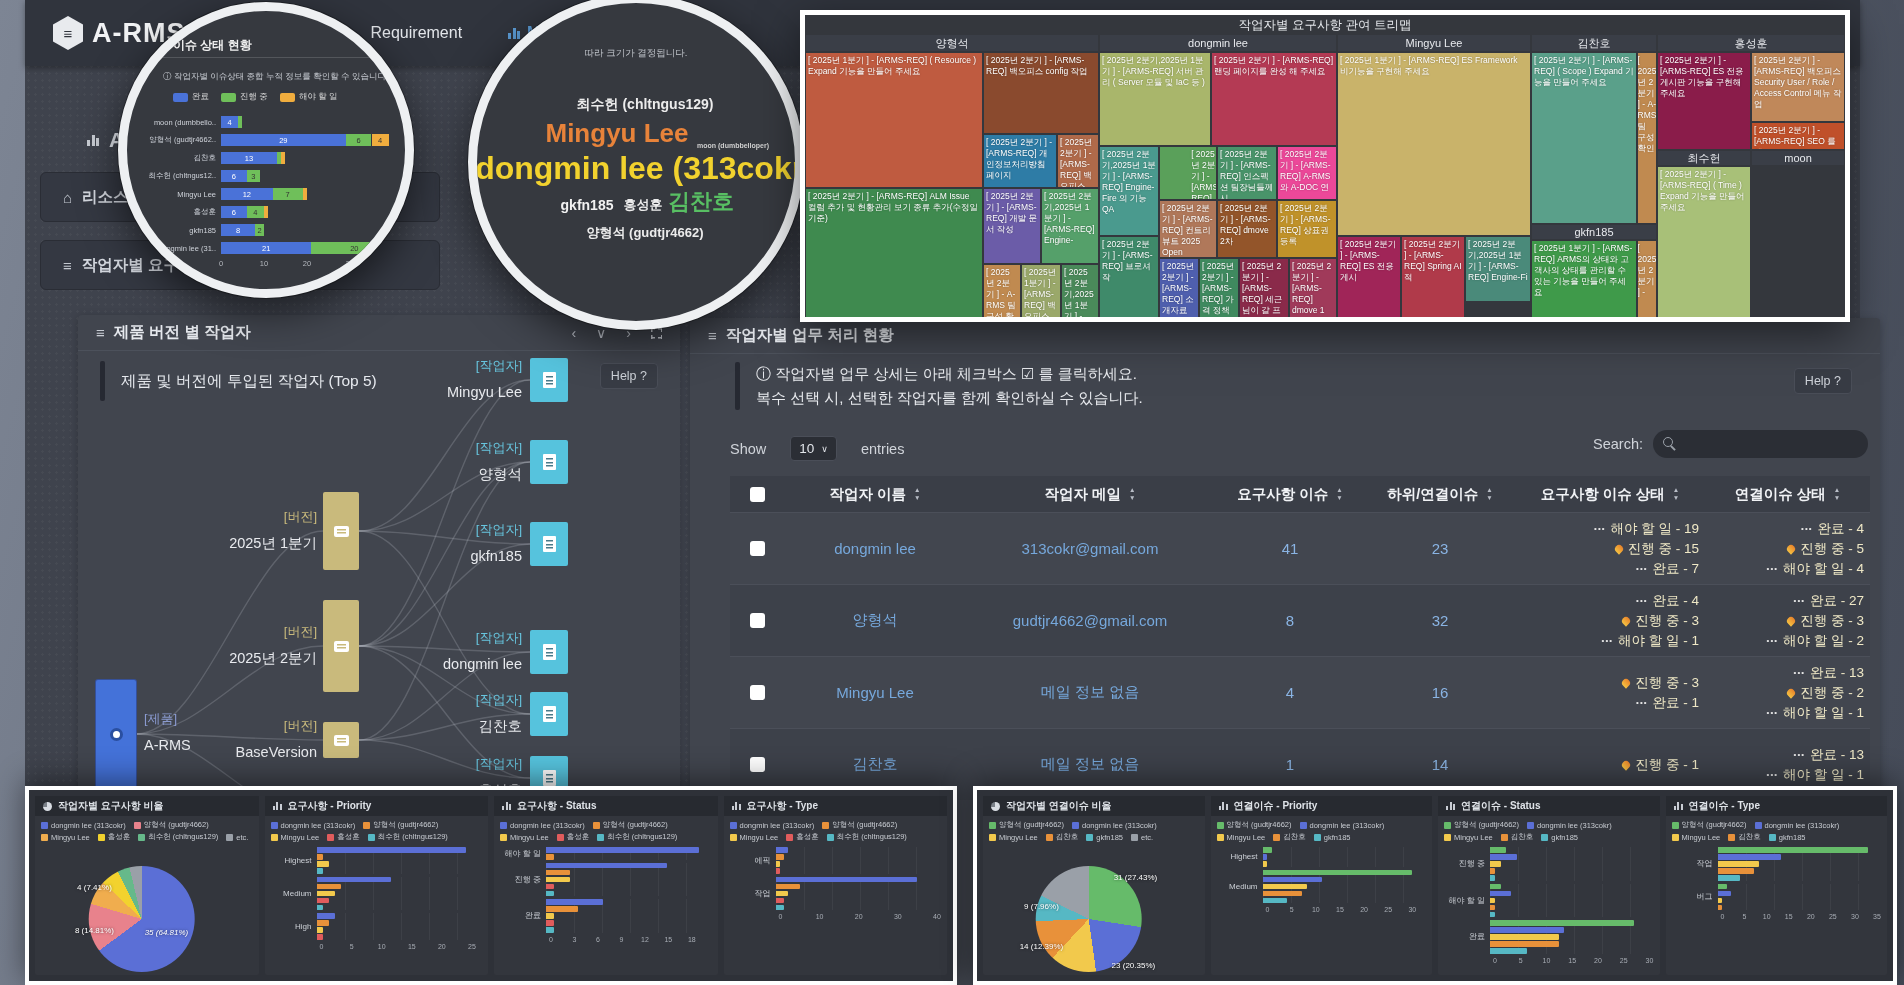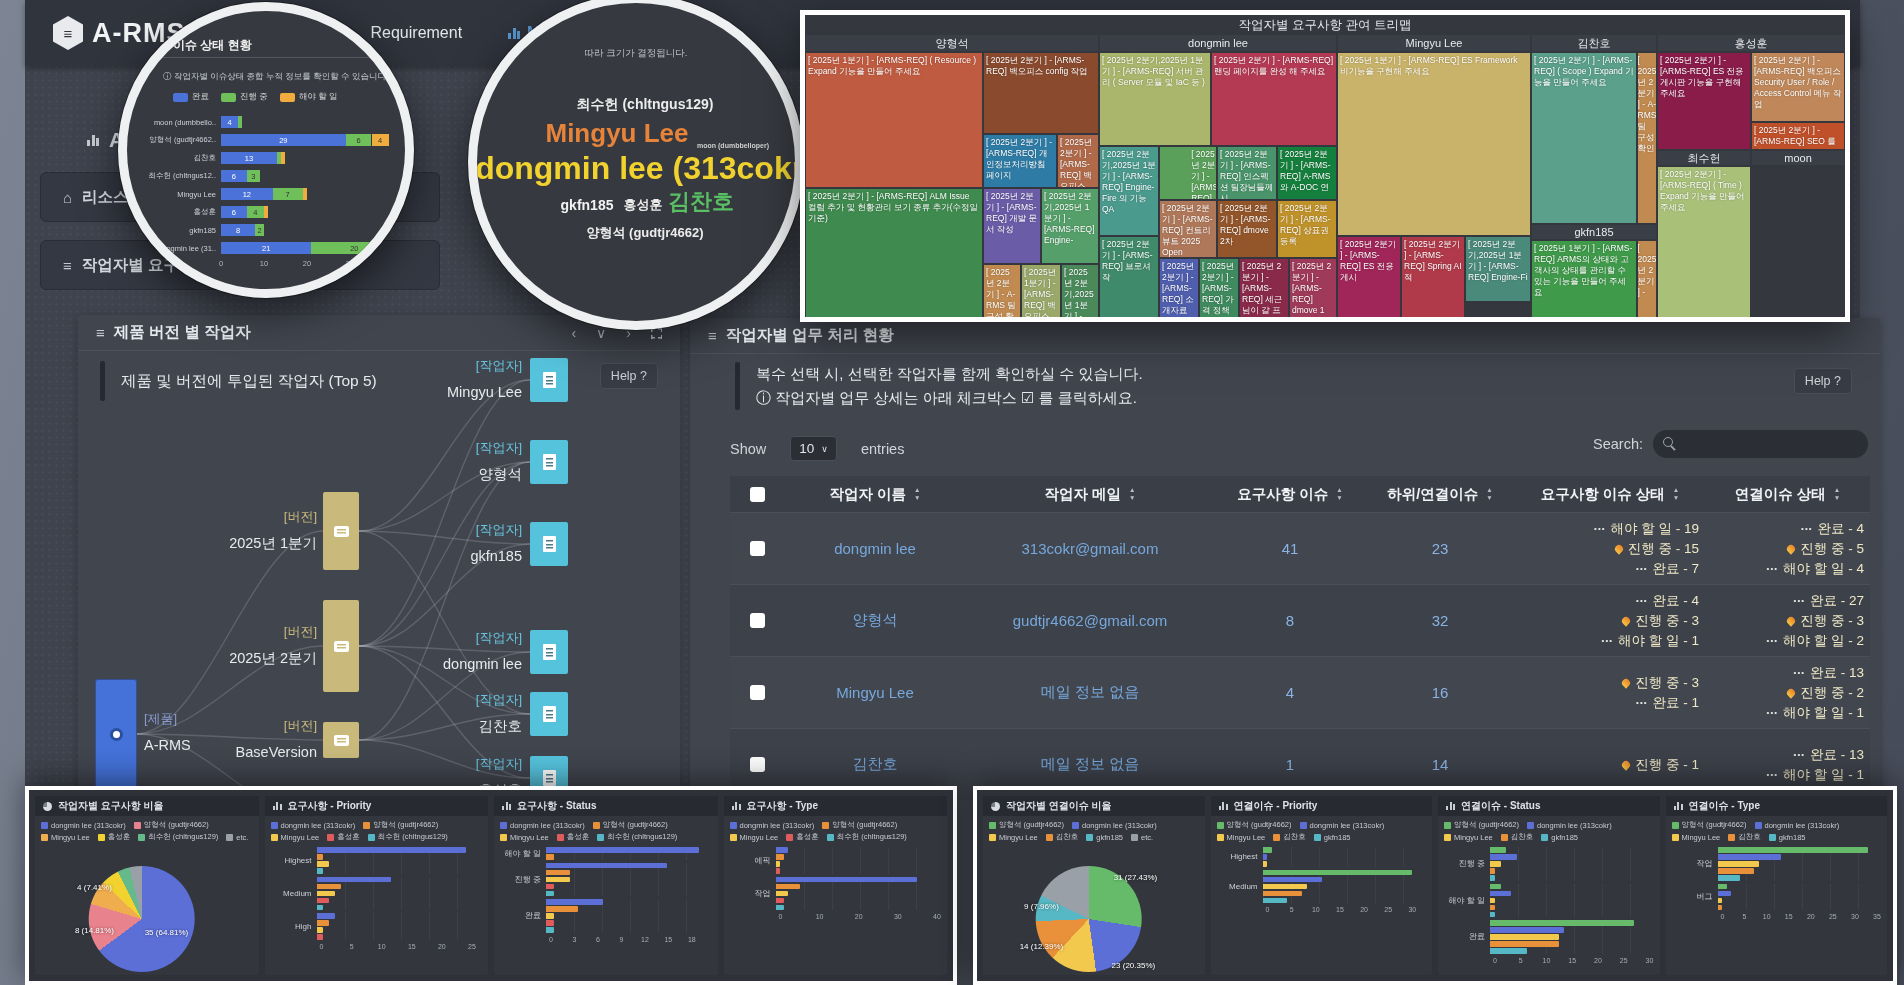--- a/index.html
+++ b/index.html
@@ -305,22 +305,22 @@
   </section>
 
   <section class="panel right-panel">
     <div class="p-head">
       <span class="p-ic">≡</span>
       <span>작업자별 업무 처리 현황</span>
     </div>
     <div class="info-block">
       <div class="accent"></div>
       <div class="info-lines">
+        <div><span>ⓘ </span><span>작업자별 업무 상세는 아래 체크박스 ☑ 를 클릭하세요.</span></div>
         <div>복수 선택 시, 선택한 작업자를 함께 확인하실 수 있습니다.</div>
-        <div><span>ⓘ </span><span>작업자별 업무 상세는 아래 체크박스 ☑ 를 클릭하세요.</span></div>
       </div>
     </div>
     <div class="help-badge" style="right:28px;top:50px">Help ?</div>
     <div class="show-group">
       <span>Show</span>
       <span class="mini-select">
         <span>10</span>
         <span style="font-size:9px">∨</span>
       </span>
       <span>entries</span>
@@ -641,21 +641,21 @@
       <div class="tm-c" style="left: 178px; top: 154px; width: 56px; height: 74px; background: rgb(107, 92, 168);">[ 2025년 2분기 ] - [ARMS-REQ] 개발 문서 작성</div>
       <div class="tm-c" style="left: 236px; top: 154px; width: 56px; height: 74px; background: rgb(85, 160, 106);">[ 2025년 2분기,2025년 1분기 ] - [ARMS-REQ] Engine-</div>
       <div class="tm-c" style="left: 178px; top: 230px; width: 36px; height: 52px; background: rgb(192, 138, 80);">[ 2025년 2분기 ] - A-RMS 팀 구성 확인</div>
       <div class="tm-c" style="left: 216px; top: 230px; width: 38px; height: 52px; background: rgb(154, 168, 106);">[ 2025년 1분기 ] - [ARMS-REQ] 백오피스 Security</div>
       <div class="tm-c" style="left: 256px; top: 230px; width: 36px; height: 52px; background: rgb(74, 138, 90);">[ 2025년 2분기,2025년 1분기 ] - [ARMS-REQ] 데이</div>
       <div class="tm-c" style="left: 294px; top: 18px; width: 110px; height: 92px; background: rgb(169, 182, 107);">[ 2025년 2분기,2025년 1분기 ] - [ARMS-REQ] 서버 관리 ( Server 모듈 및 IaC 등 )</div>
       <div class="tm-c" style="left: 406px; top: 18px; width: 124px; height: 92px; background: rgb(180, 58, 84);">[ 2025년 2분기 ] - [ARMS-REQ] 랜딩 페이지를 완성 해 주세요</div>
       <div class="tm-c" style="left: 294px; top: 112px; width: 58px; height: 88px; background: rgb(74, 154, 142);">[ 2025년 2분기,2025년 1분기 ] - [ARMS-REQ] Engine-Fire 의 기능 QA</div>
       <div class="tm-c" style="left: 354px; top: 112px; width: 56px; height: 52px; background: rgb(90, 160, 90); padding-left: 38px;">[ 2025년 2분기 ] - [ARMS-REQ] 상열님 설명</div>
       <div class="tm-c" style="left: 412px; top: 112px; width: 58px; height: 52px; background: rgb(73, 148, 106);">[ 2025년 2분기 ] - [ARMS-REQ] 인스펙션 팀장님들께 시</div>
-      <div class="tm-c" style="left: 472px; top: 112px; width: 58px; height: 52px; background: #15803d;">[ 2025년 2분기 ] - [ARMS-REQ] A-RMS 와 A-DOC 연</div>
+      <div class="tm-c" style="left: 472px; top: 112px; width: 58px; height: 52px; background: #ec4899;">[ 2025년 2분기 ] - [ARMS-REQ] A-RMS 와 A-DOC 연</div>
       <div class="tm-c" style="left: 354px; top: 166px; width: 56px; height: 56px; background: rgb(176, 120, 90);">[ 2025년 2분기 ] - [ARMS-REQ] 컨트리뷰트 2025 Open</div>
       <div class="tm-c" style="left: 412px; top: 166px; width: 58px; height: 56px; background: rgb(147, 85, 42);">[ 2025년 2분기 ] - [ARMS-REQ] dmove 2차</div>
       <div class="tm-c" style="left: 472px; top: 166px; width: 58px; height: 56px; background: rgb(192, 146, 42);">[ 2025년 2분기 ] - [ARMS-REQ] 상표권 등록</div>
       <div class="tm-c" style="left: 294px; top: 202px; width: 58px; height: 80px; background: rgb(63, 138, 106);">[ 2025년 2분기 ] - [ARMS-REQ] 브로셔 작</div>
       <div class="tm-c" style="left: 354px; top: 224px; width: 38px; height: 58px; background: rgb(79, 95, 174);">[ 2025년 2분기 ] - [ARMS-REQ] 소개자료 PPT 업데</div>
       <div class="tm-c" style="left: 394px; top: 224px; width: 38px; height: 58px; background: rgb(63, 138, 95);">[ 2025년 2분기 ] - [ARMS-REQ] 가격 정책 업데이트</div>
       <div class="tm-c" style="left: 434px; top: 224px; width: 48px; height: 58px; background: rgb(138, 42, 74);">[ 2025년 2분기 ] - [ARMS-REQ] 세근님이 갈 프로젝트뷰 (</div>
       <div class="tm-c" style="left: 484px; top: 224px; width: 46px; height: 58px; background: rgb(160, 58, 90);">[ 2025년 2분기 ] - [ARMS-REQ] dmove 1 차 컨퍼런스 홍숙</div>
       <div class="tm-c" style="left: 532px; top: 18px; width: 192px; height: 182px; background: rgb(201, 179, 106);">[ 2025년 1분기 ] - [ARMS-REQ] ES Framework 비기능을 구현해 주세요</div>
       <div class="tm-c" style="left: 532px; top: 202px; width: 62px; height: 80px; background: rgb(160, 37, 88);">[ 2025년 2분기 ] - [ARMS-REQ] ES 전용 게시</div>
@@ -700,21 +700,21 @@
             <div class="leg-sq" style="background: rgb(102, 185, 138);"></div>
             <div>최수헌 (chltngus129)</div>
           </div>
           <div class="leg-item">
             <div class="leg-sq" style="background: rgb(154, 160, 168);"></div>
             <div>etc.</div>
           </div>
         </div>
         <div class="pie-wrap">
           <div class="pie" style="background: conic-gradient(rgb(91, 111, 214) 0%, rgb(91, 111, 214) 64.8148%, rgb(232, 130, 140) 64.8148%, rgb(232, 130, 140) 79.6296%, rgb(240, 173, 78) 79.6296%, rgb(240, 173, 78) 87.037%, rgb(242, 210, 46) 87.037%, rgb(242, 210, 46) 92.5926%, rgb(102, 185, 138) 92.5926%, rgb(102, 185, 138) 96.2963%, rgb(154, 160, 168) 96.2963%, rgb(154, 160, 168) 100%);"></div>
-          <div class="pie-lab" style="left: 78.0217px; top: 65.5664px;">35 (64.81%)</div>
+          <div class="pie-lab" style="left: 78.0217px; top: 65.5664px; font-style: italic;">35 (64.81%)</div>
           <div class="pie-lab" style="left: 6px; top: 64.1135px;">8 (14.81%)</div>
           <div class="pie-lab" style="left: 6px; top: 21px;">4 (7.41%)</div>
         </div>
       </div>
     </div>
     <div class="card">
       <div class="card-h">
         <div class="sbars-ic"></div>
         <div>요구사항 - Priority</div>
       </div>

